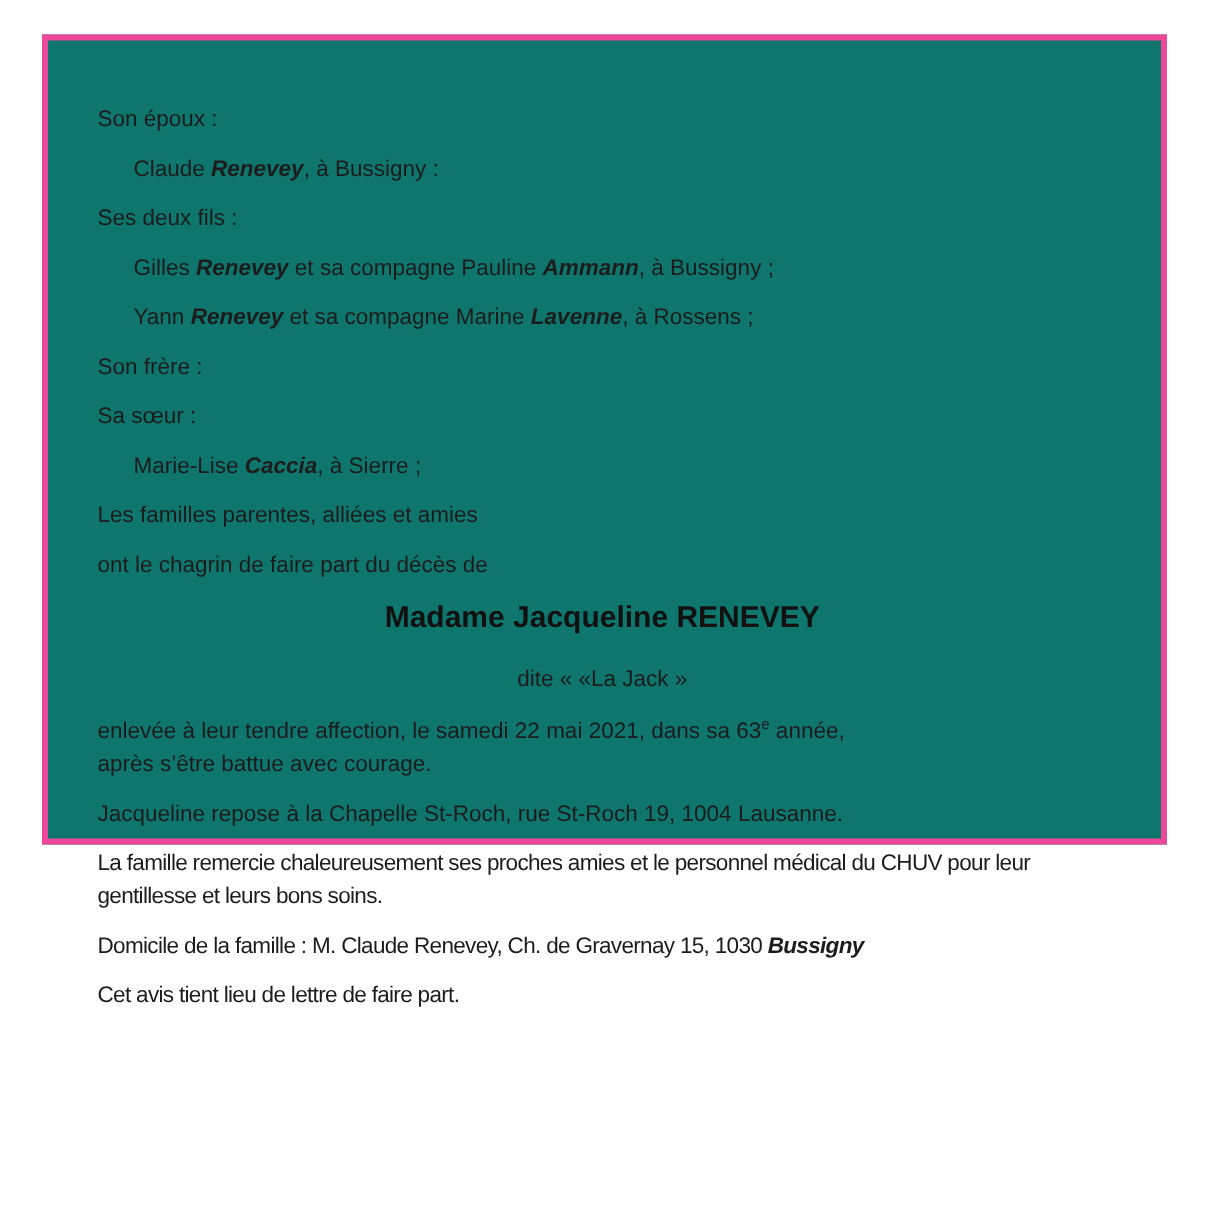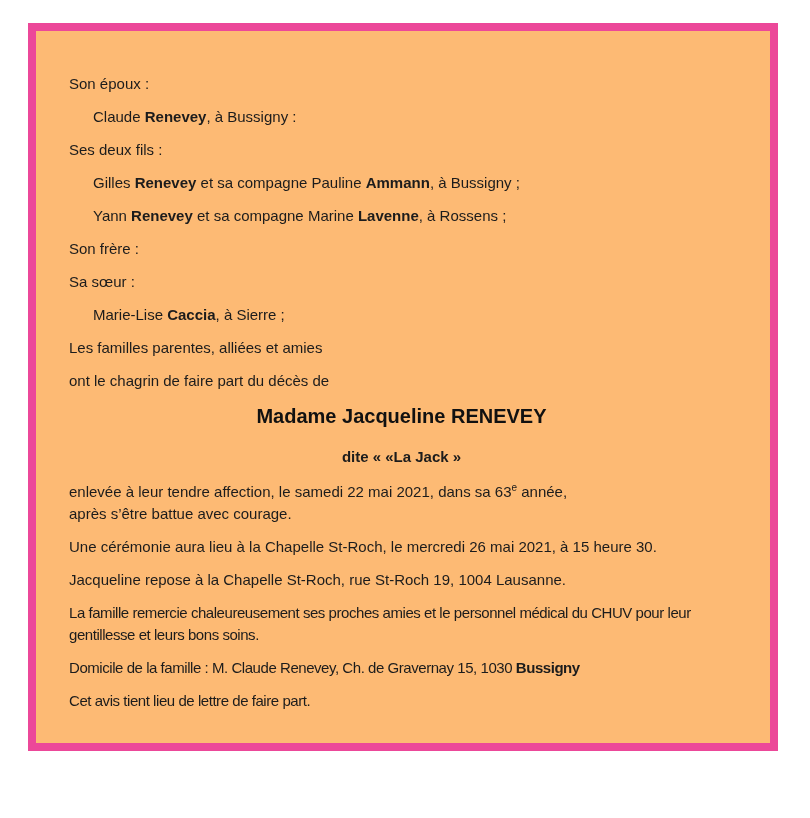--- a/index.html
+++ b/index.html
@@ -8,48 +8,48 @@
     height: 818px;
     background: #ffffff;
     font-family: "Liberation Sans", "DejaVu Sans", sans-serif;
     color: #1c1c1c;
   }
   .frame {
     position: absolute;
     left: 28px;
     top: 23px;
     width: 750px;
-    height: 728px;
-    border: 8px solid #ec4899;
-    background: #fdba74;
+    height: 540px;
+    border: 4px solid #ec4899;
+    background: #0f766e;
   }
   .content {
     padding: 42px 36px 0 33px;
   }
   p.line {
     font-size: 15px;
     line-height: 22px;
     margin-bottom: 11px;
     white-space: nowrap;
   }
   p.indent { padding-left: 24px; }
-  .b { font-weight: bold; }
+  .b { font-weight: bold; font-style: italic; }
   .title {
     text-align: center;
     font-size: 20px;
     font-weight: bold;
     line-height: 26px;
     margin-top: 6px;
     margin-bottom: 18px;
     color: #111111;
   }
   .subtitle {
     text-align: center;
     font-size: 15px;
-    font-weight: bold;
+    font-weight: normal;
     line-height: 20px;
     margin-bottom: 14px;
   }
   p.para {
     font-size: 15px;
     line-height: 22px;
     margin-bottom: 11px;
   }
   .sup {
     font-size: 10px;
@@ -85,21 +85,20 @@
     <p class="line"><span>Les familles parentes, alliées et amies</span></p>
 
     <p class="line"><span>ont le chagrin de faire part du décès de</span></p>
 
     <h1 class="title">Madame Jacqueline RENEVEY</h1>
 
     <h2 class="subtitle">dite « «La Jack »</h2>
 
     <p class="para"><span>enlevée à leur tendre affection, le samedi 22 mai 2021, dans sa 63</span><span class="sup">e</span><span> année,</span><br><span>après s’être battue avec courage.</span></p>
 
-    <p class="para">Une cérémonie aura lieu à la Chapelle St-Roch, le mercredi 26 mai 2021, à 15 heure 30.</p>
 
     <p class="para">Jacqueline repose à la Chapelle St-Roch, rue St-Roch 19, 1004 Lausanne.</p>
 
     <p class="para condensed">La famille remercie chaleureusement ses proches amies et le personnel médical du CHUV pour leur gentillesse et leurs bons soins.</p>
 
     <p class="para condensed"><span>Domicile de la famille : M. Claude Renevey, Ch. de Gravernay 15, 1030 </span><span class="b">Bussigny</span></p>
 
     <p class="para condensed centered">Cet avis tient lieu de lettre de faire part.</p>
 
   </div>

